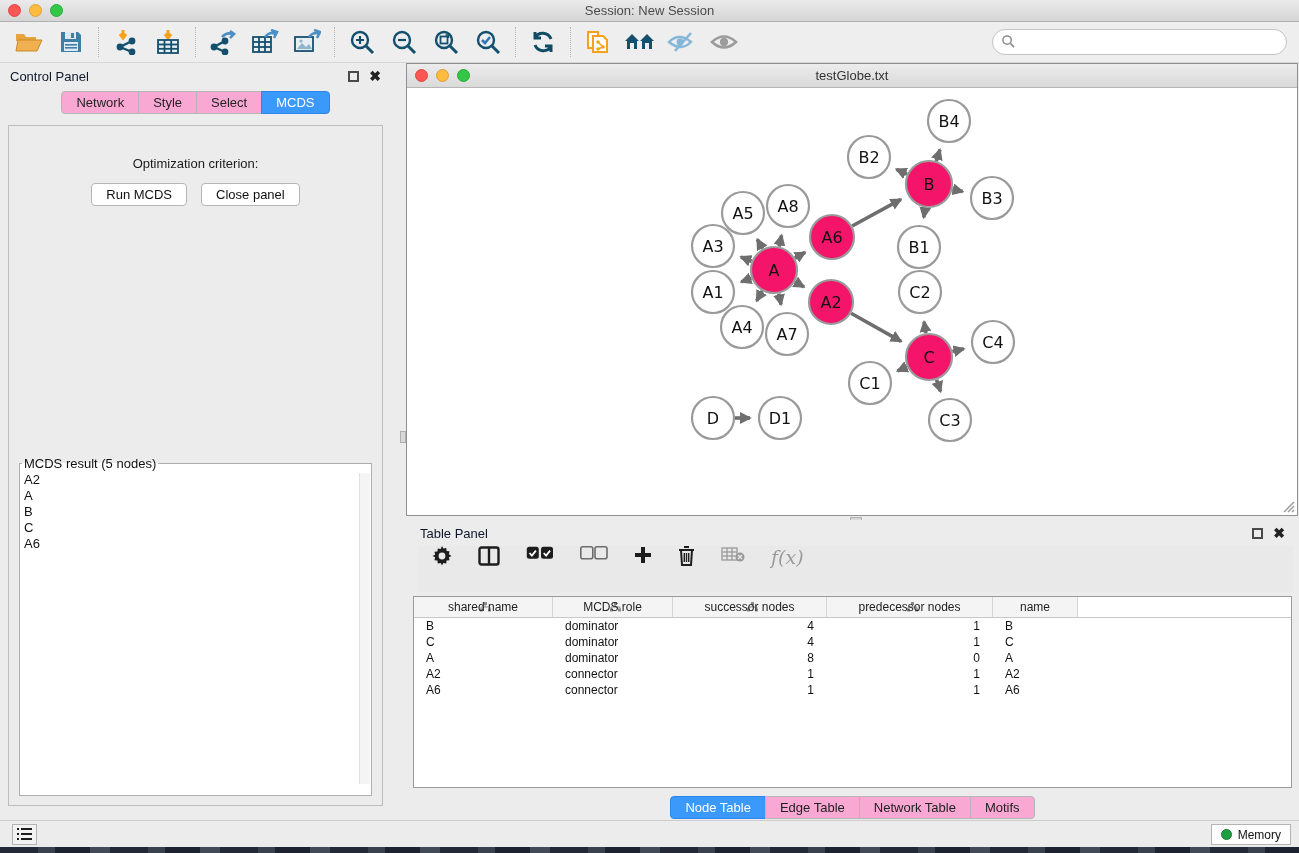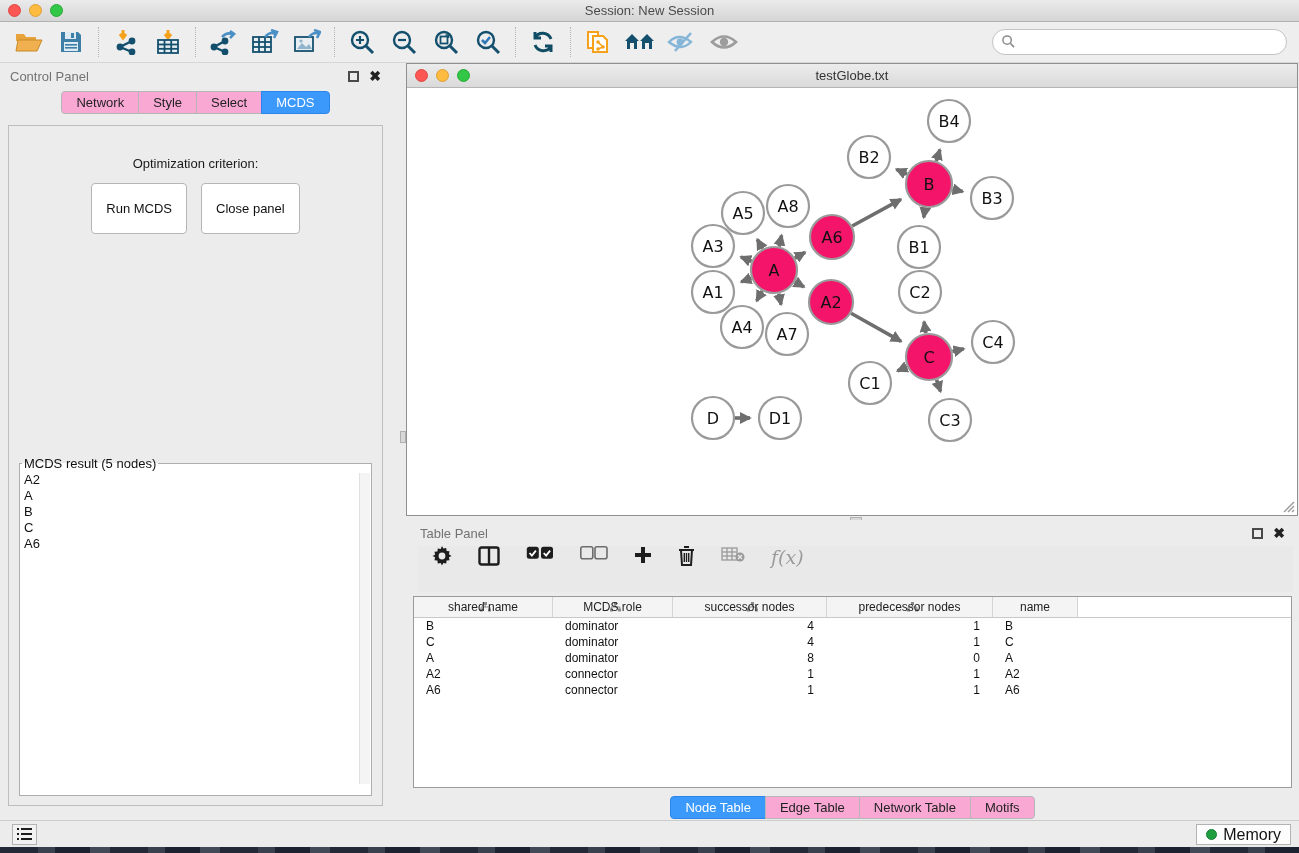--- a/index.html
+++ b/index.html
@@ -23,42 +23,42 @@
   .tb-icon { width:34px; height:30px; display:flex; align-items:center; justify-content:center; margin:0 4px; }
   .tb-sep { width:1px; height:30px; margin:0 6px; border-left:1px dotted #b5b5b5; }
   .search-wrap { position:absolute; right:12px; top:7px; width:295px; height:26px; }
   .search-input { width:100%; height:100%; border:1px solid #c4c4c4; border-radius:13px; background:#fff;
     padding:0 10px 0 28px; font-size:13px; color:#333; outline:none; }
   .search-glyph { position:absolute; left:9px; top:5px; width:15px; height:15px; }
 
   
   .control-panel { position:absolute; left:0; top:63px; width:391px; height:750px; background:#ececec; }
   .cp-header { height:26px; display:flex; align-items:center; padding:0 10px; }
-  .panel-title { font-size:13px; color:#737373; flex:1; }
+  .panel-title { font-size:13px; color:#0f172a; flex:1; }
   .panel-btns { display:flex; gap:10px; align-items:center; }
   .float-box { width:11px; height:11px; border:2px solid #4a4a4a; background:transparent; }
   .close-x { font-size:14px; font-weight:bold; color:#222; line-height:11px; }
 
   .cp-tabs { display:flex; justify-content:center; margin-top:2px; }
   .seg { border:1px solid #b6b6b6; background:#f9a8d4; font-size:13px; color:#222; padding:3px 14px; margin-left:-1px; }
   .seg:first-child { border-radius:4px 0 0 4px; margin-left:0; }
   .seg:last-child { border-radius:0 4px 4px 0; }
   .seg.selected { background:#3b99fc; border-color:#2a86ea; color:#fff; }
 
   .cp-content { position:absolute; left:8px; top:62px; width:375px; height:681px;
     border:1px solid #bdbdbd; background:#ececec; }
   .opt-label { text-align:center; font-size:13px; color:#1a1a1a; margin-top:30px; }
   .combo { position:relative; margin:8px auto 0; width:340px; height:24px; background:#fff;
     border:1px solid #b6b6b6; border-radius:4px; display:flex; align-items:center; }
   .combo-value { flex:1; font-size:13px; color:#111; padding-left:9px; white-space:nowrap; overflow:hidden; }
   .combo-stepper { width:20px; height:22px; margin-right:1px; border-radius:3px;
     background:linear-gradient(#6fb5fb,#1f7ef7); display:flex; flex-direction:column; align-items:center; justify-content:center; gap:1px; }
   .combo-stepper svg { display:block; }
   .cp-buttons { display:flex; justify-content:center; gap:14px; margin-top:12px; }
-  .btn { background:#fff; border:1px solid #b6b6b6; border-radius:4px; font-size:13px; color:#111; padding:17px 14px; }
+  .btn { background:#fff; border:1px solid #b6b6b6; border-radius:4px; font-size:13px; color:#111; padding:3px 14px; }
 
   fieldset.mcds-result { position:absolute; left:10px; top:330px; width:353px; height:340px;
     border:1px solid #aeaeae; background:#fff; }
   fieldset.mcds-result legend { font-size:13px; color:#111; padding:0 2px; margin-left:2px; background:transparent; }
   .mcds-list { position:relative; width:100%; height:100%; background:#fff; font-size:13px; color:#111; padding:1px 0 0 4px; }
   .mcds-list .row { line-height:16px; }
   .mcds-scroll { position:absolute; right:0; top:0; width:11px; height:100%; background:#f4f4f4; border-left:1px solid #e0e0e0; }
 
   
   .net-window { position:absolute; left:406px; top:63px; width:892px; height:453px;
@@ -89,21 +89,21 @@
   .dt-row { display:flex; height:16px; font-size:12px; color:#111; align-items:center; }
   .dt-cell { overflow:hidden; white-space:nowrap; }
   .al { padding-left:12px; text-align:left; }
   .ar { padding-right:13px; text-align:right; }
 
   .tp-tabs { position:absolute; left:0; width:100%; top:276px; display:flex; justify-content:center; }
 
   
   .statusbar { position:absolute; left:0; top:820px; width:1299px; height:27px; background:#ececec; border-top:1px solid #cccccc; }
   .menu-btn { position:absolute; left:12px; top:3px; width:25px; height:21px; background:#f2f2f2; border:1px solid #b3b3b3; display:flex; align-items:center; justify-content:center; }
-  .memory-btn { position:absolute; right:8px; top:3px; height:21px; background:#fdfdfd; border:1px solid #b3b3b3; display:flex; align-items:center; gap:6px; padding:0 9px; font-size:16px; color:#111; }
+  .memory-btn { position:absolute; right:8px; top:3px; height:21px; background:#fdfdfd; border:1px solid #b3b3b3; display:flex; align-items:center; gap:6px; padding:0 9px; font-size:12px; color:#111; }
   .mem-dot { width:11px; height:11px; border-radius:50%; background:#1e9e3e; border:1px solid #18813a; }
   .desktop-strip { position:absolute; left:0; top:847px; width:1299px; height:6px;
     background:repeating-linear-gradient(90deg,#232936 0 38px,#39414f 38px 55px,#1d2230 55px 90px,#424a58 90px 110px); }
 
   svg { display:block; }
 </style>
 </head>
 <body>
 
 <div class="app">

